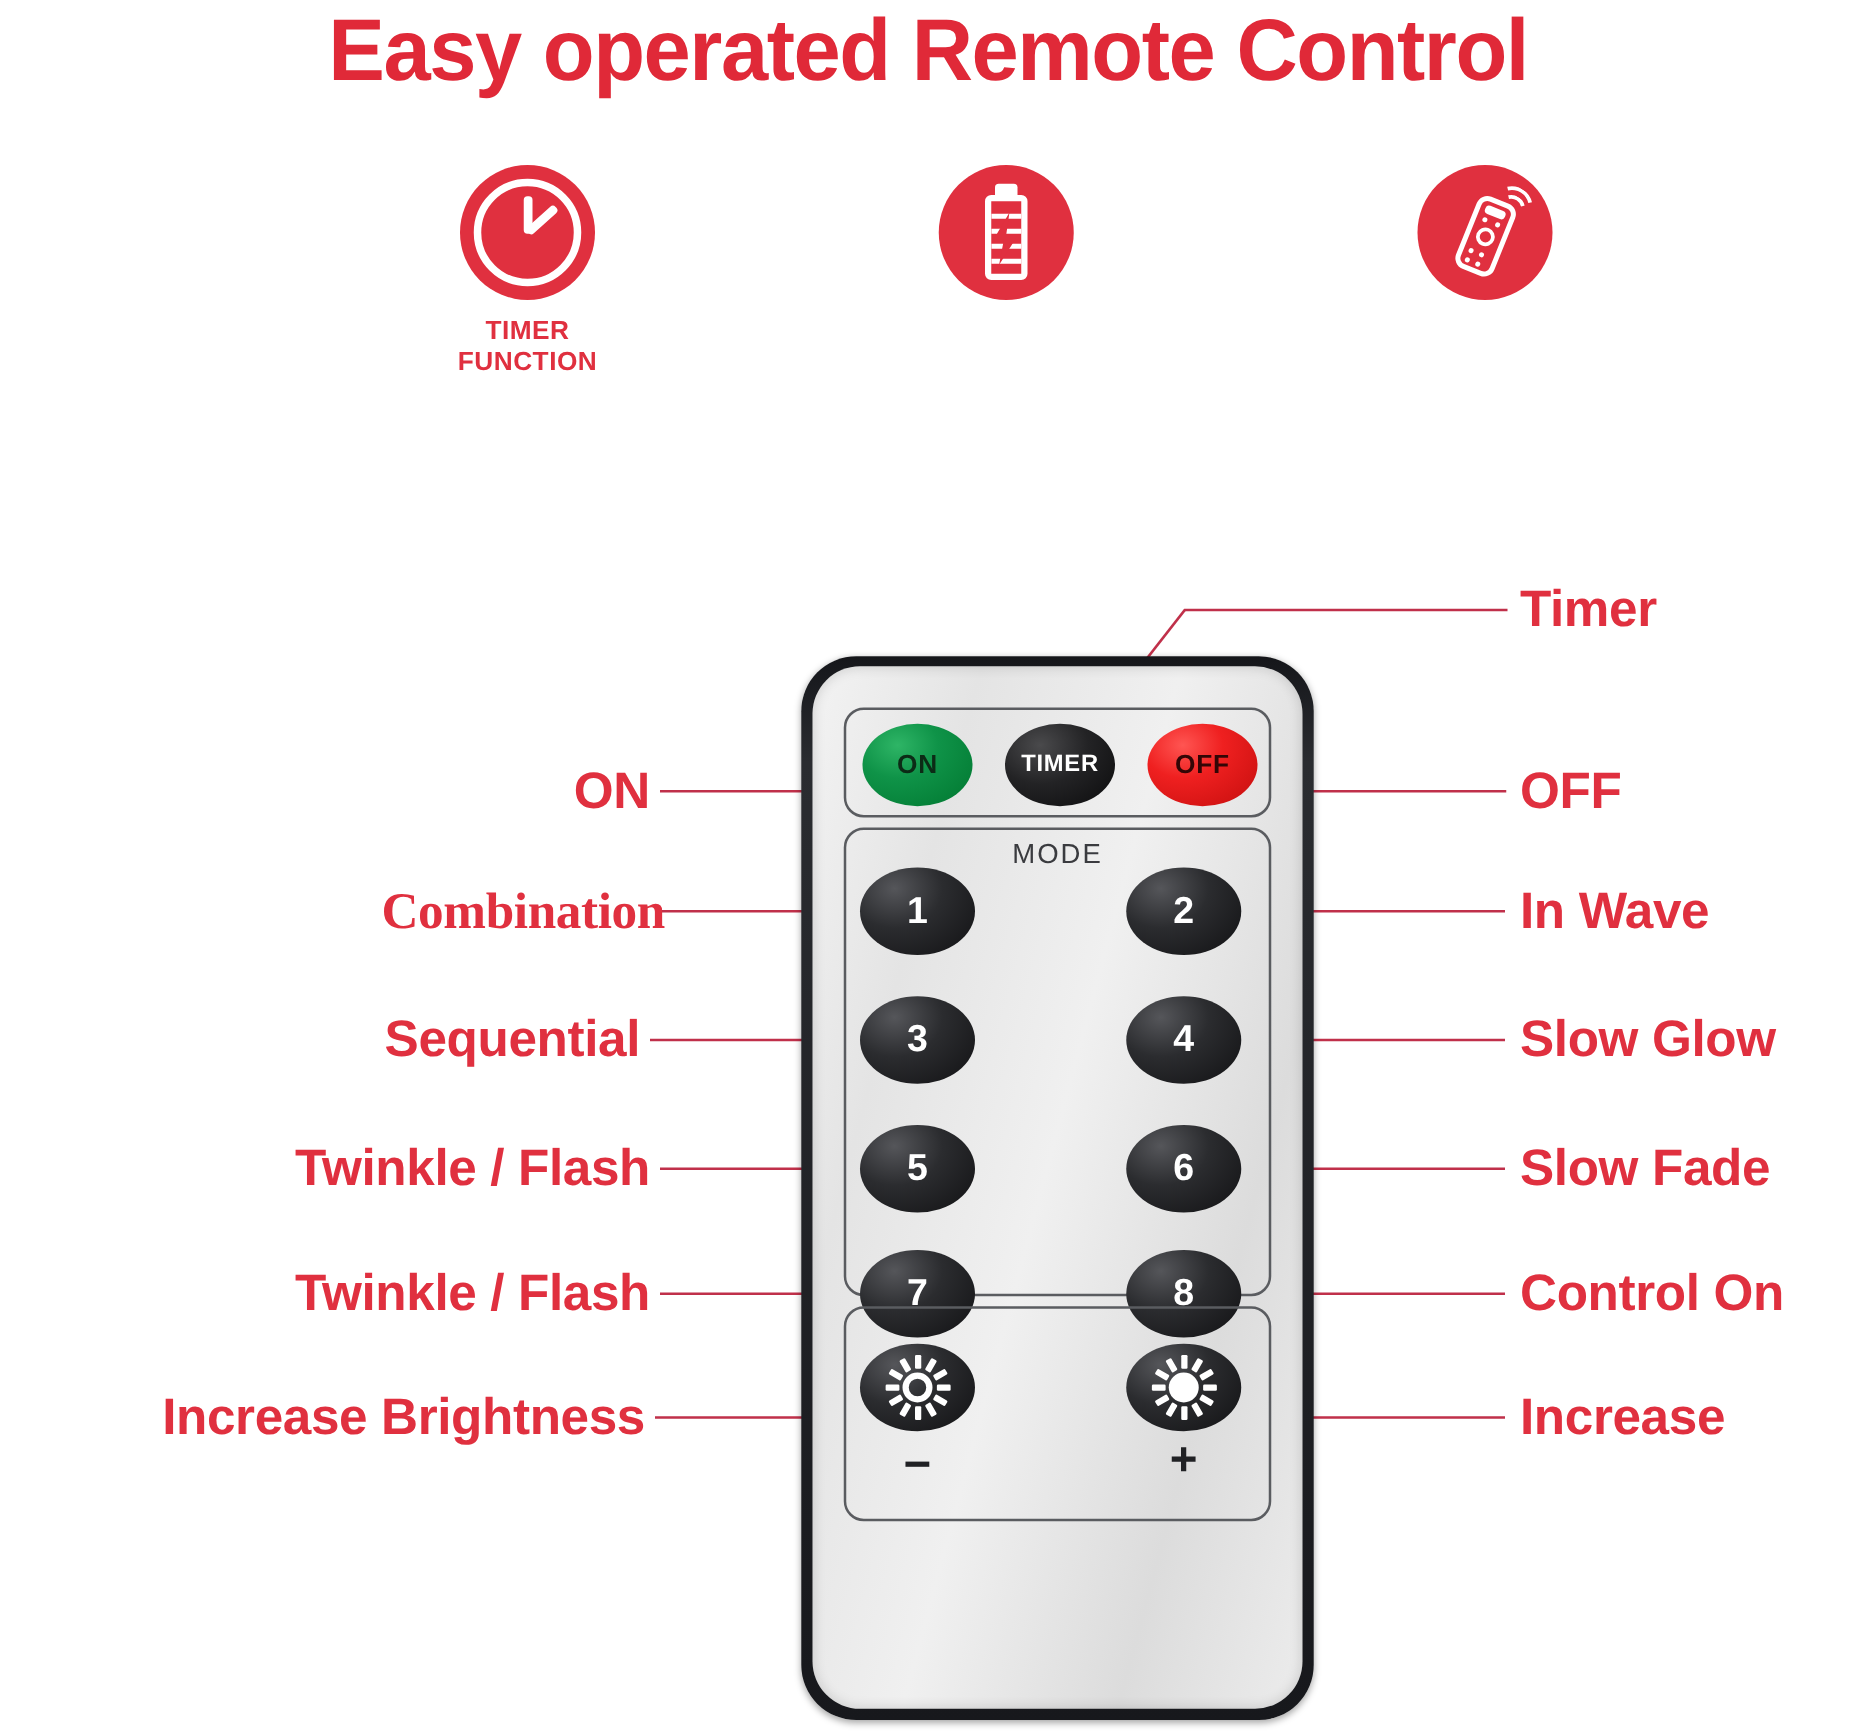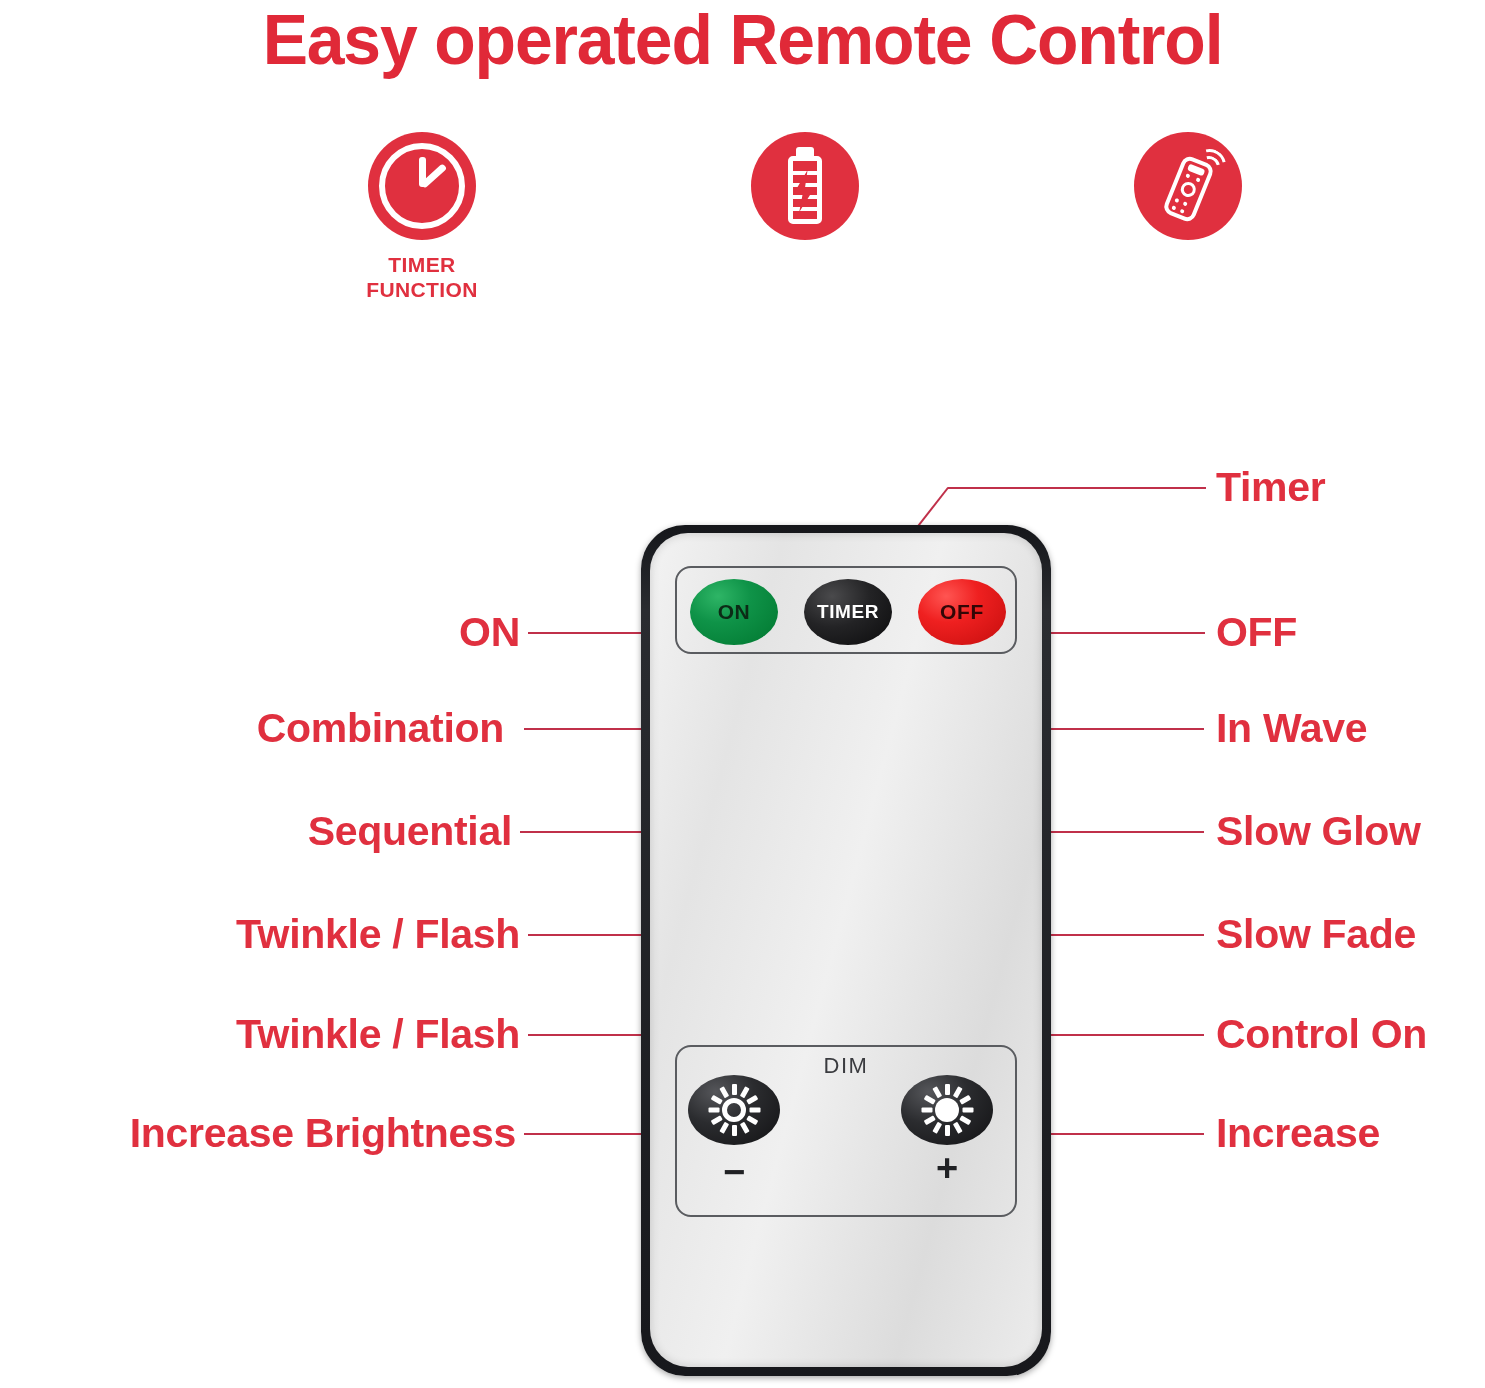--- a/index.html
+++ b/index.html
@@ -261,23 +261,53 @@
           <span>ON</span>
         </div>
         <div class="btn btn-pow btn-timer">
           <span>TIMER</span>
         </div>
         <div class="btn btn-pow btn-off">
           <span>OFF</span>
         </div>
       </div>
 
+      <div class="panel panel-mode">
+        <div class="panel-title" style="top:6px;">MODE</div>
+
+        <div class="btn btn-mode" style="left:11px;top:30px;">
+          <span>1</span>
+          </div>
+        <div class="btn btn-mode" style="left:224px;top:30px;">
+          <span>2</span>
+          </div>
+
+        <div class="btn btn-mode" style="left:11px;top:133px;">
+          <span>3</span>
+          </div>
+        <div class="btn btn-mode" style="left:224px;top:133px;">
+          <span>4</span>
+          </div>
+
+        <div class="btn btn-mode" style="left:11px;top:236px;">
+          <span>5</span>
+          </div>
+        <div class="btn btn-mode" style="left:224px;top:236px;">
+          <span>6</span>
+          </div>
+
+        <div class="btn btn-mode" style="left:11px;top:336px;">
+          <span>7</span>
+          </div>
+        <div class="btn btn-mode" style="left:224px;top:336px;">
+          <span>8</span>
+          </div>
+      </div>
 
       <div class="panel panel-dim">
-        <div class="panel-title" style="top:6px;">DIM</div>
 
         <div class="btn btn-dim" style="left:11px;top:28px;">
           <div class="sun">
             <div class="sun-core hollow"></div>
             <div class="ray" style="transform:rotate(0deg);"></div>
             <div class="ray" style="transform:rotate(30deg);"></div>
             <div class="ray" style="transform:rotate(60deg);"></div>
             <div class="ray" style="transform:rotate(90deg);"></div>
             <div class="ray" style="transform:rotate(120deg);"></div>
             <div class="ray" style="transform:rotate(150deg);"></div>
@@ -311,21 +341,21 @@
         <div class="pm" style="left:27px;top:104px;">−</div>
         <div class="pm" style="left:240px;top:100px;">+</div>
       </div>
 
     </div>
   </div>
 
   <div>
 
     <div class="callout left" style="left:180px;top:609px;width:340px;">ON</div>
-    <div class="callout left" style="left:168px;top:705px;width:336px;">Combination</div>
+    <div class="callout left" style="left:196px;top:705px;width:336px;font-family:Liberation Serif, serif;">Combination</div>
     <div class="callout left" style="left:180px;top:808px;width:332px;">Sequential</div>
     <div class="callout left" style="left:100px;top:911px;width:420px;">Twinkle / Flash</div>
     <div class="callout left" style="left:100px;top:1011px;width:420px;">Twinkle / Flash</div>
     <div class="callout left" style="left:0px;top:1110px;width:516px;">Increase Brightness</div>
 
     <div class="callout right" style="left:1216px;top:464px;">Timer</div>
     <div class="callout right" style="left:1216px;top:609px;">OFF</div>
     <div class="callout right" style="left:1216px;top:705px;">In Wave</div>
     <div class="callout right" style="left:1216px;top:808px;">Slow Glow</div>
     <div class="callout right" style="left:1216px;top:911px;">Slow Fade</div>

